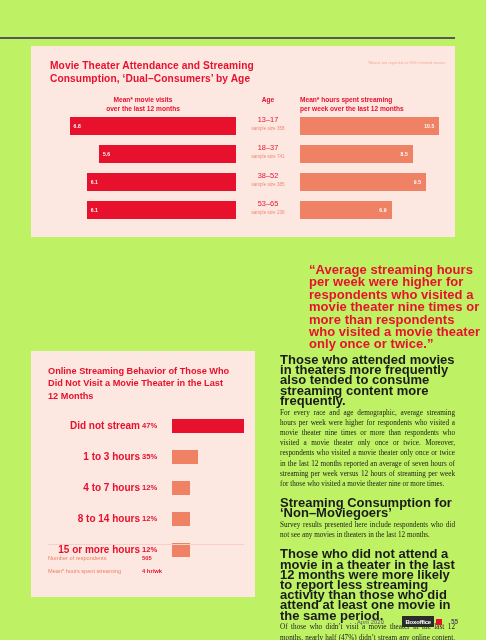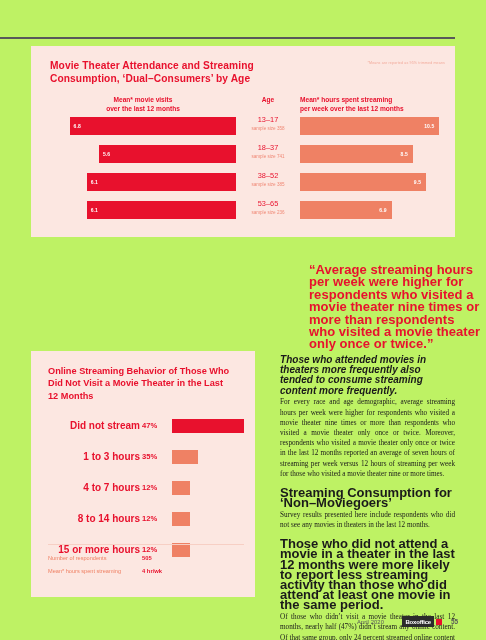--- a/index.html
+++ b/index.html
@@ -112,22 +112,22 @@
     position:absolute; left:0; top:0; color:#ef8164; font-size:5.6px; line-height:9px;
   }
   .p2-foot-v {
     position:absolute; left:94px; top:0; color:#e8112d; font-weight:bold;
     font-size:5.8px; line-height:9px;
   }
 
   
   .bodycol { position:absolute; left:280px; top:355px; width:175px; }
   .lede {
-    color:#1a1a1a; font-weight:bold; font-size:10px; line-height:10.2px;
-    letter-spacing:.02px; margin-bottom:1.5px;font-style:italic;
+    color:#1a1a1a; font-weight:bold; font-size:13px; line-height:10.2px;
+    letter-spacing:.02px; margin-bottom:1.5px;
   }
   .para {
     color:#1a1a1a; font-family:"Liberation Serif", serif;
     font-size:7.2px; line-height:10.2px; text-align:justify;
   }
   .subhead {
     color:#1a1a1a; font-weight:bold; font-size:13px; line-height:10.2px;
     margin-top:9px; margin-bottom:1.5px;
   }
 

